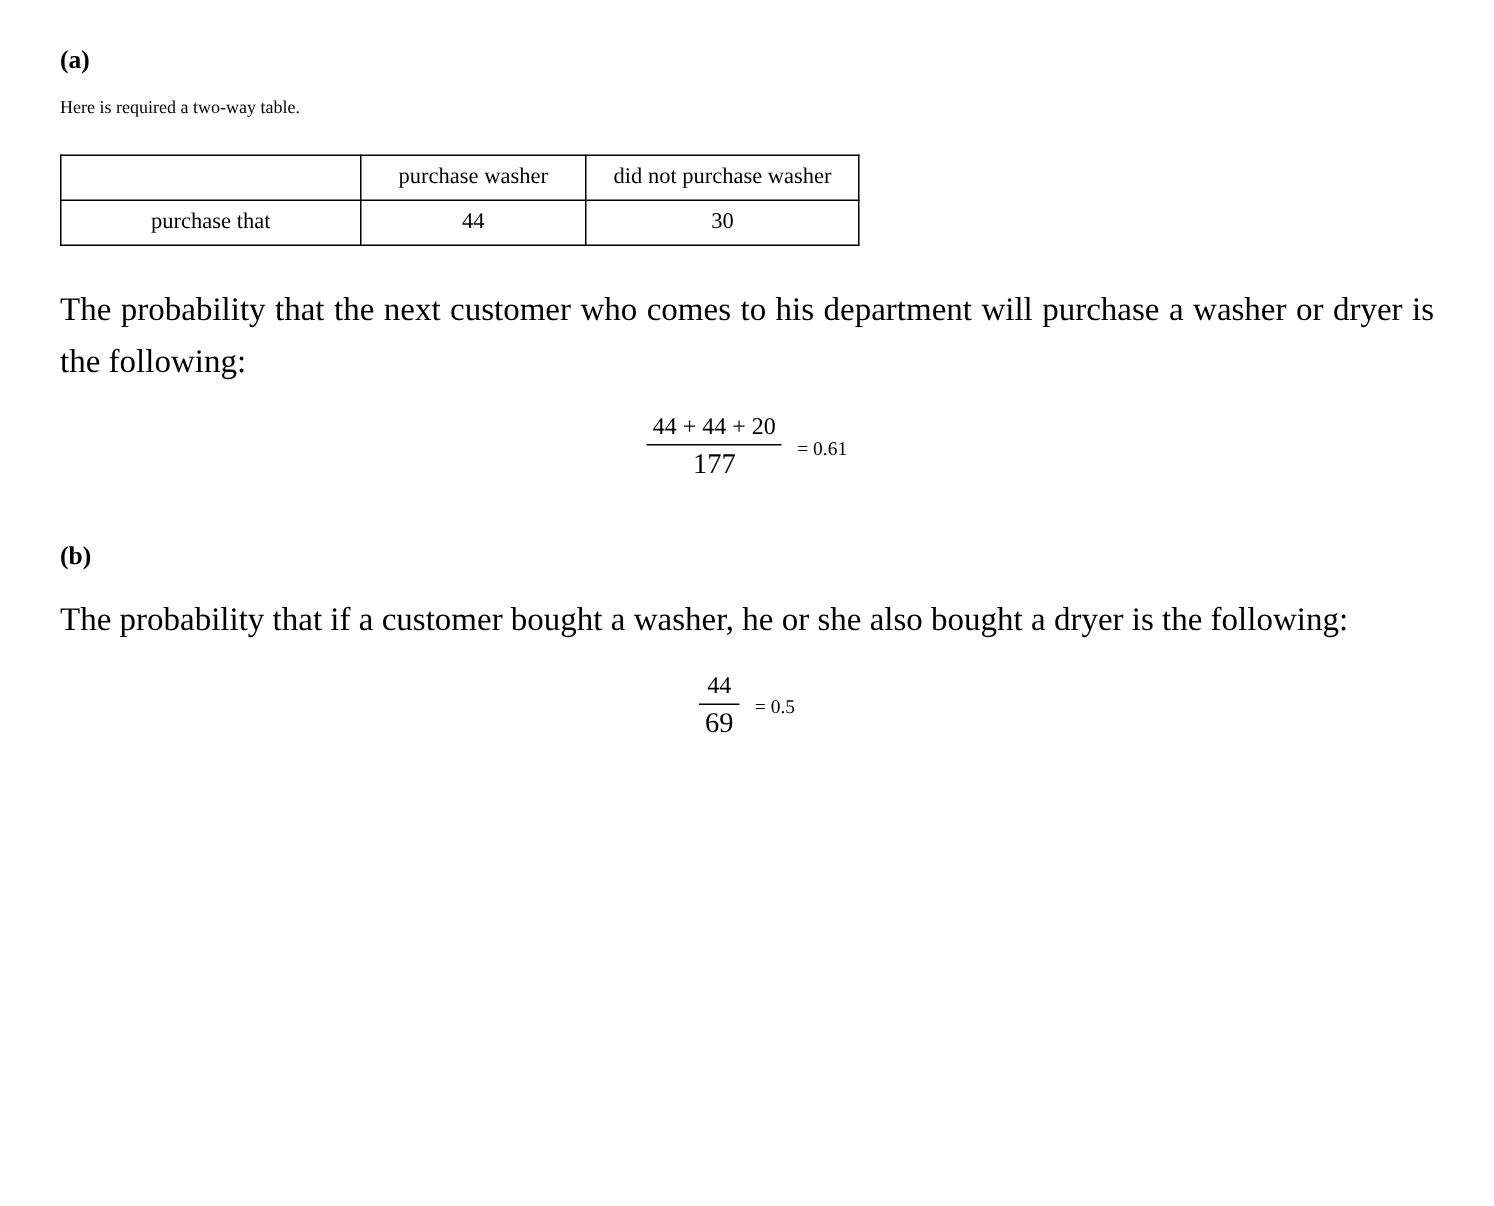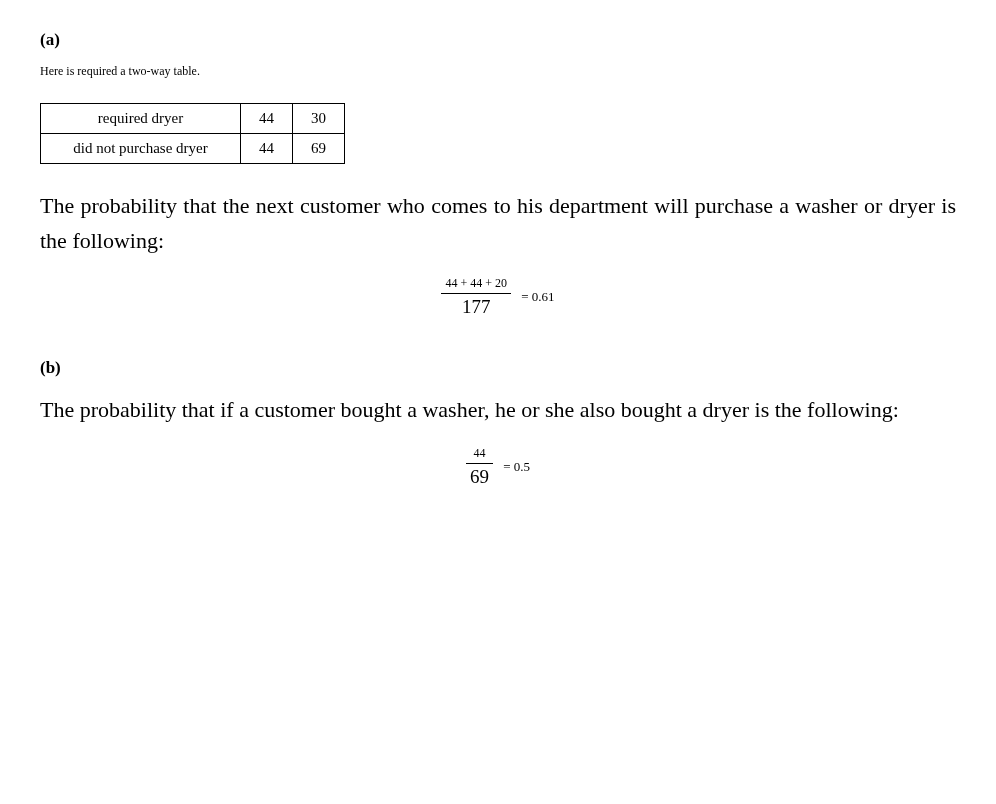--- a/index.html
+++ b/index.html
@@ -73,21 +73,21 @@
     .fraction {
       display: inline-block;
       vertical-align: middle;
       text-align: center;
     }
 
     .fraction .numerator {
       display: block;
       border-bottom: 1.5px solid #000;
       padding: 0 4px 2px 4px;
-      font-size: 12px;
+      font-size: 16px;
     }
 
     .fraction .denominator {
       display: block;
       padding: 2px 4px 0 4px;
       font-size: 19px;
     }
 
     .equals-result {
       display: inline-block;
@@ -104,29 +104,29 @@
 <body>
 
 <div>
 
   <div class="section-label">(a)</div>
 
   <p class="intro-text">Here is required a two-way table.</p>
 
   <table class="two-way-table">
     <tbody>
+        <tr>
+      <td class="empty-cell"></td>
+      <td class="col-header">purchase washer</td>
+      <td class="col-header">did not purchase washer</td>
+    </tr>
     <tr>
-      <td class="row-label">required dryer</td>
+      <td class="row-label">purchase that</td>
       <td>44</td>
       <td>30</td>
-    </tr>
-    <tr>
-      <td class="row-label">did not purchase dryer</td>
-      <td>44</td>
-      <td>69</td>
     </tr>
   </tbody>
     </table>
 
   <p class="paragraph-text">The probability that the next customer who comes to his department will purchase a washer or dryer is the following:</p>
 
   <div class="math-block">
     <span class="fraction">
       <span class="numerator">44 + 44 + 20</span>
       <span class="denominator">177</span>

